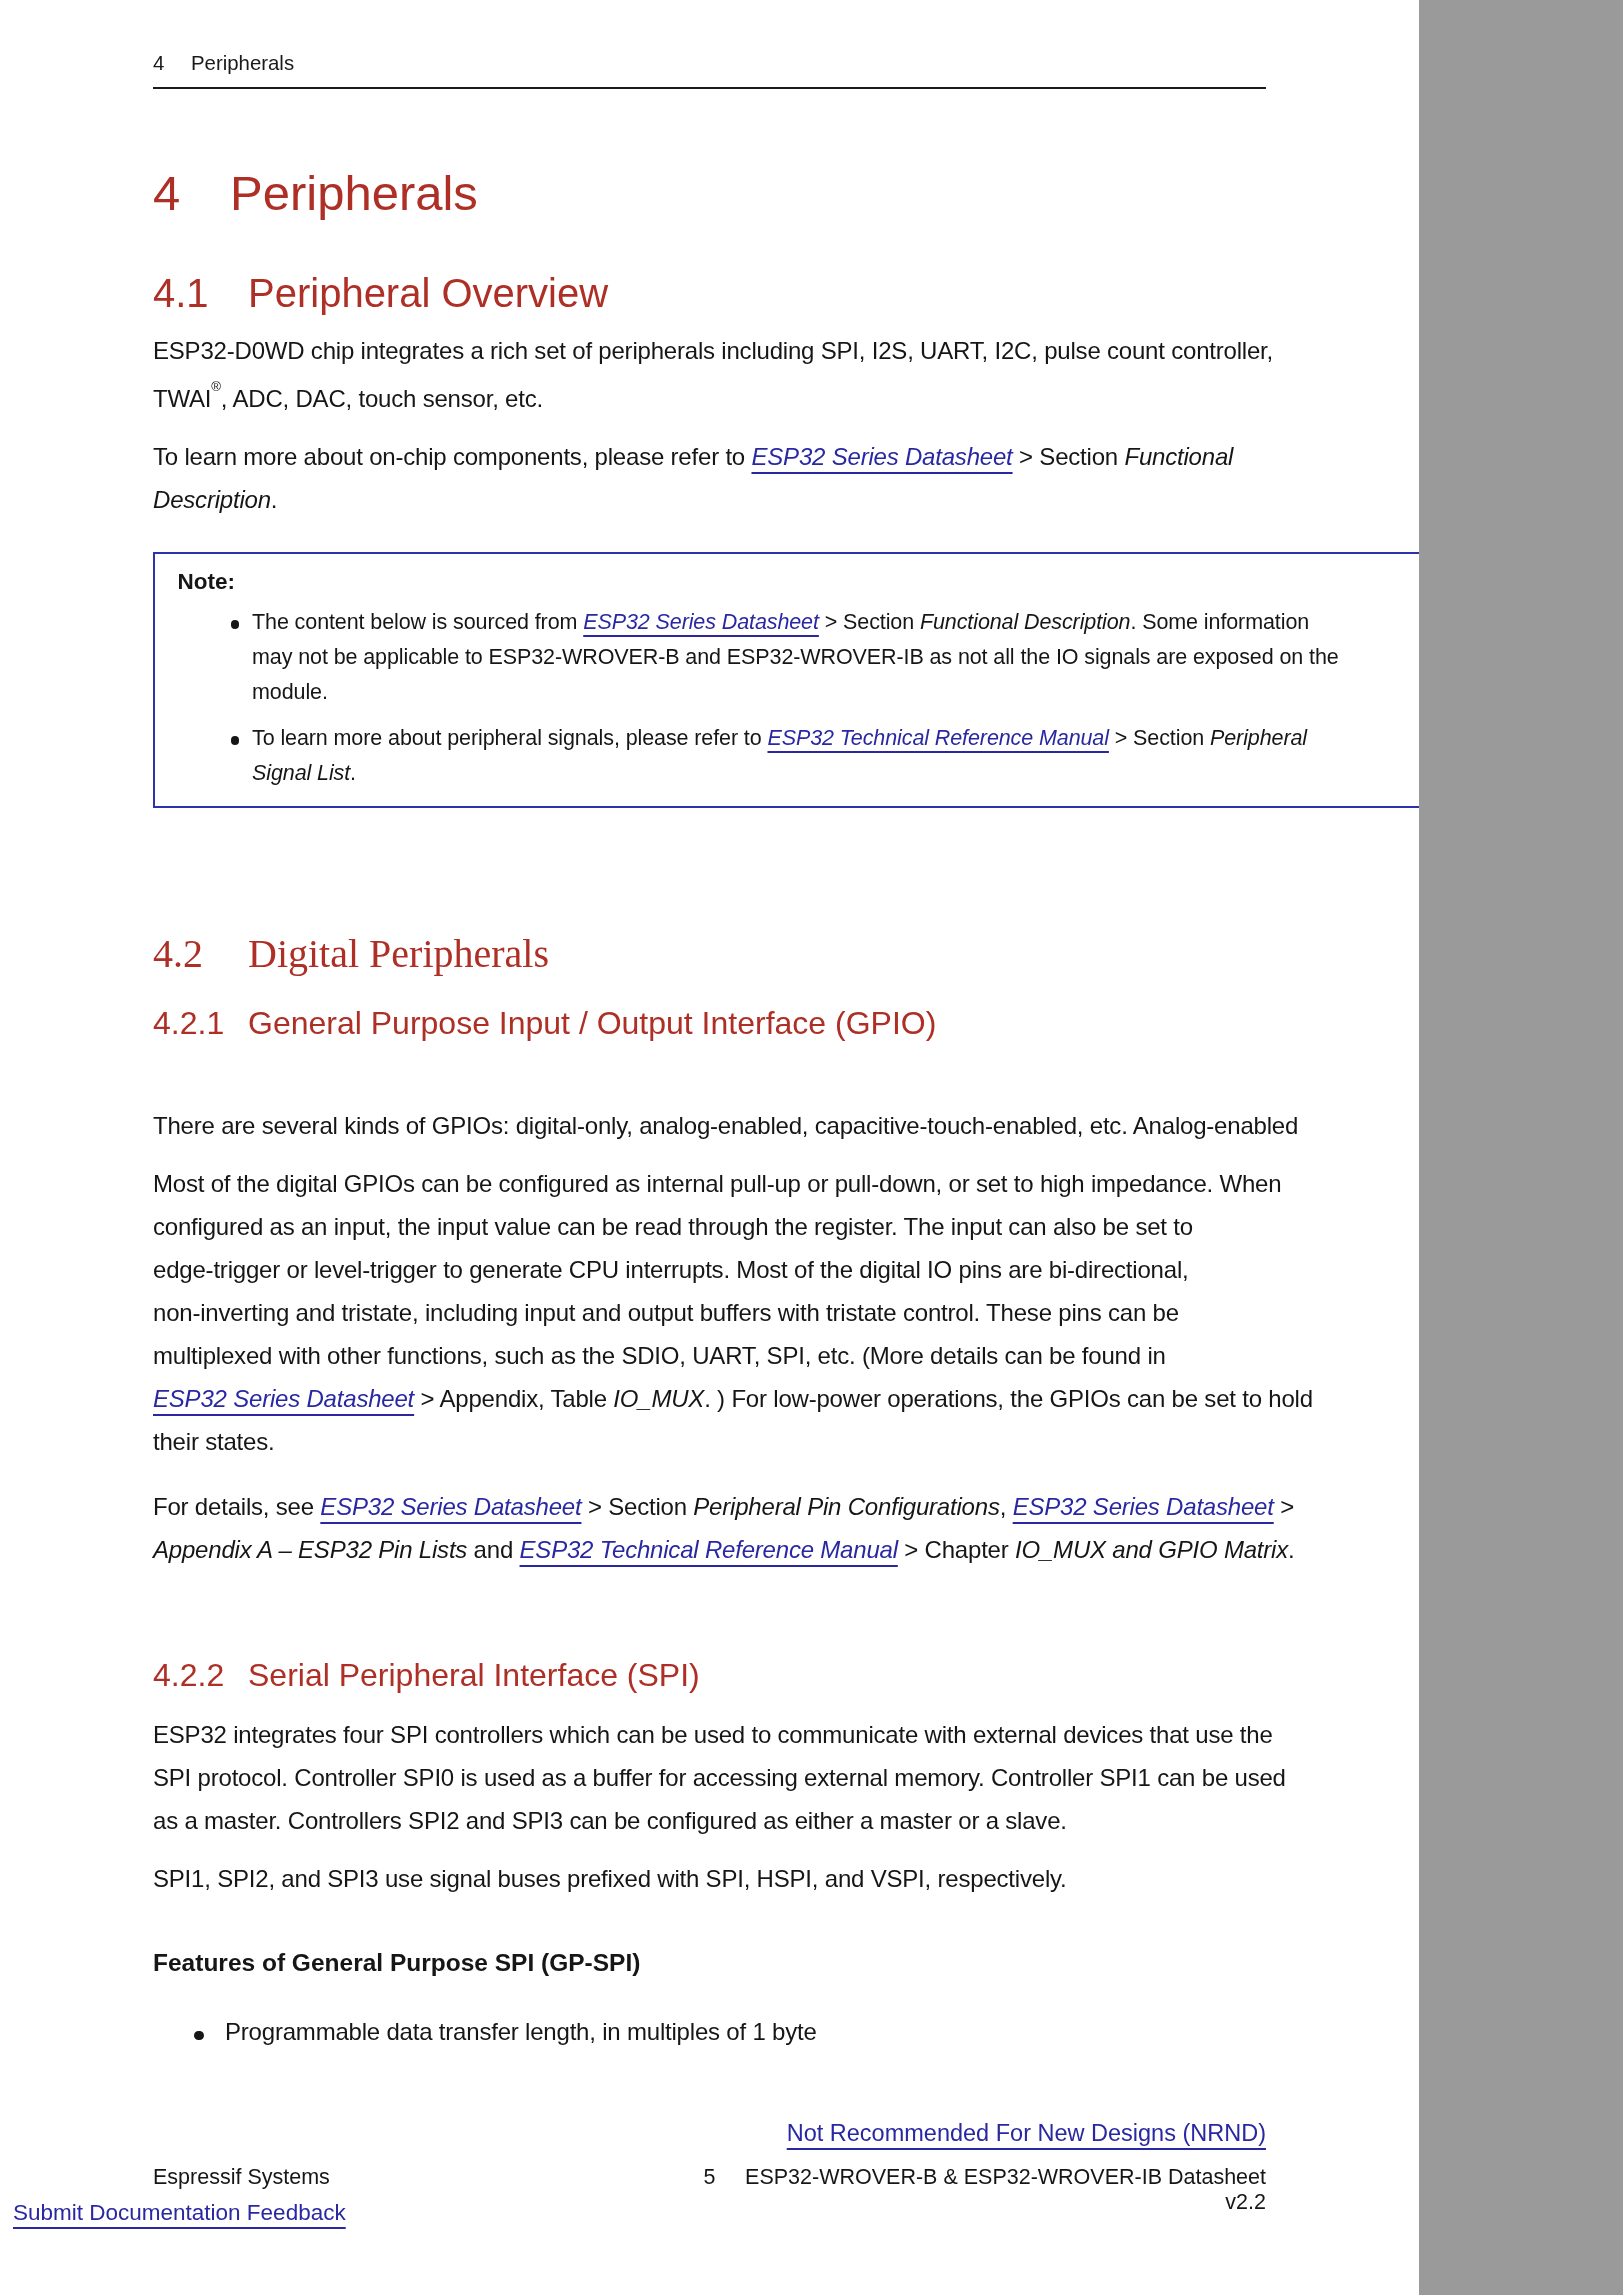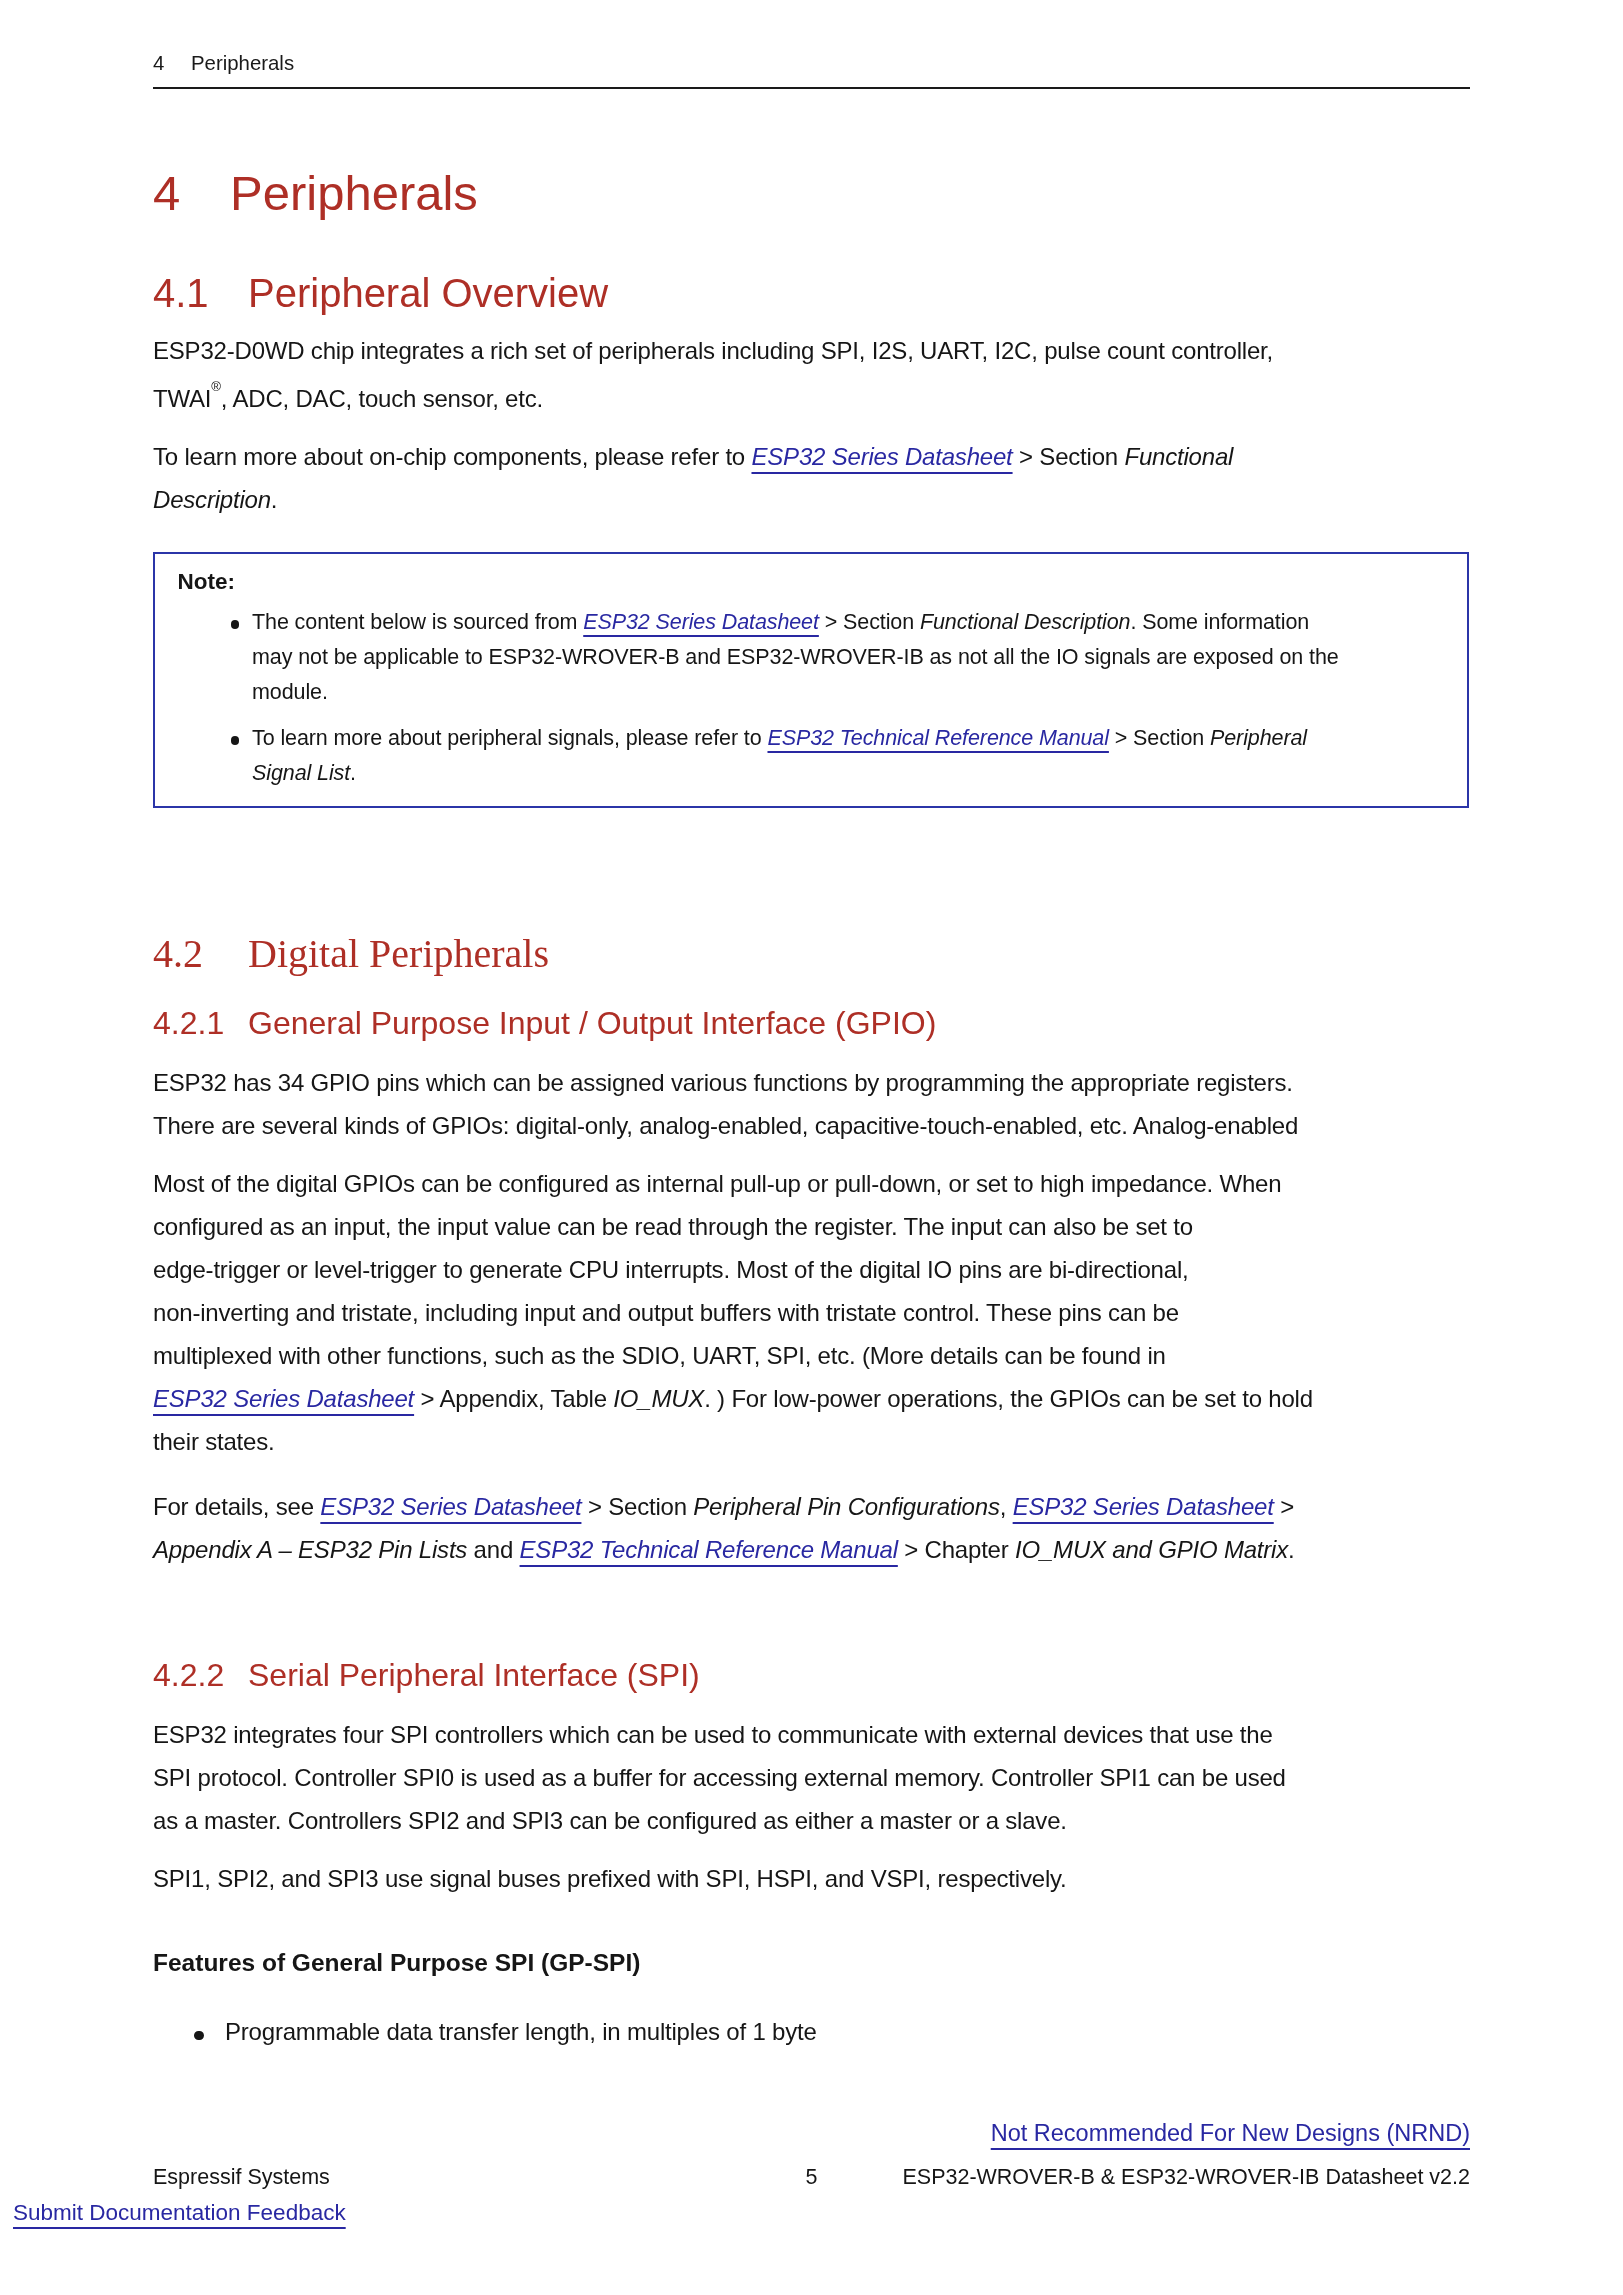--- a/index.html
+++ b/index.html
@@ -1,17 +1,17 @@
 <!DOCTYPE html>
 <html style="font-size:8.2px"><head>
 <meta charset="utf-8">
 <style>
   html,body { margin:0; padding:0; background:#9a9a9a; }
   .page {
-    position:relative; width:1623px; height:2295px; background:#ffffff;
+    position:relative; width:1419px; height:2295px; background:#ffffff;
     font-family:"Liberation Sans", sans-serif; color:#161616;
     --red:#ae2f26; --blue:#2928a2; --noteborder:#2b35a8; --rule:#1a1a1a;
     overflow:hidden;
   }
 
   
   .running-header {
     position:absolute; left:153px; right:153px; top:52px;
     font-size:20.4px; color:#1a1a1a;
     padding-bottom:12.3px; border-bottom:2px solid var(--rule);
@@ -122,21 +122,21 @@
     </div>
 
     <h2 class="h2 s42">
       <span class="num">4.2</span><span>Digital Peripherals</span>
     </h2>
 
     <h3 class="h3 s421">
       <span class="num">4.2.1</span><span>General Purpose Input / Output Interface (GPIO)</span>
     </h3>
 
-    <p class="para first-after-h3"><span>ESP32 has 34 GPIO pins which can be assigned various functions by programming the appropriate registers.</span><br><span>There are several kinds of GPIOs: digital-only, analog-enabled, capacitive-touch-enabled, etc. Analog-enabled</span><br></p>
+    <p class="para first-after-h3"><br><span>There are several kinds of GPIOs: digital-only, analog-enabled, capacitive-touch-enabled, etc. Analog-enabled</span><br></p>
     <p class="para"><span>Most of the digital GPIOs can be configured as internal pull-up or pull-down, or set to high impedance. When</span><br><span>configured as an input, the input value can be read through the register. The input can also be set to</span><br><span>edge-trigger or level-trigger to generate CPU interrupts. Most of the digital IO pins are bi-directional,</span><br><span>non-inverting and tristate, including input and output buffers with tristate control. These pins can be</span><br><span>multiplexed with other functions, such as the SDIO, UART, SPI, etc. (More details can be found in</span><br><a class="doc-link">ESP32 Series Datasheet</a><span> &gt; Appendix, Table </span><span class="it">IO_MUX</span><span>. ) For low-power operations, the GPIOs can be set to hold</span><br><span>their states.</span></p>
     <p class="para gap-lg"><span>For details, see </span><a class="doc-link">ESP32 Series Datasheet</a><span> &gt; Section </span><span class="it">Peripheral Pin Configurations</span><span>, </span><a class="doc-link">ESP32 Series Datasheet</a><span> &gt;</span><br><span class="it">Appendix A – ESP32 Pin Lists</span><span> and </span><a class="doc-link">ESP32 Technical Reference Manual</a><span> &gt; Chapter </span><span class="it">IO_MUX and GPIO Matrix</span><span>.</span></p>
 
     <h3 class="h3 s422">
       <span class="num">4.2.2</span><span>Serial Peripheral Interface (SPI)</span>
     </h3>
 
     <p class="para first-after-h3"><span>ESP32 integrates four SPI controllers which can be used to communicate with external devices that use the</span><br><span>SPI protocol. Controller SPI0 is used as a buffer for accessing external memory. Controller SPI1 can be used</span><br><span>as a master. Controllers SPI2 and SPI3 can be configured as either a master or a slave.</span></p>
     <p class="para"><span>SPI1, SPI2, and SPI3 use signal buses prefixed with SPI, HSPI, and VSPI, respectively.</span></p>
 

